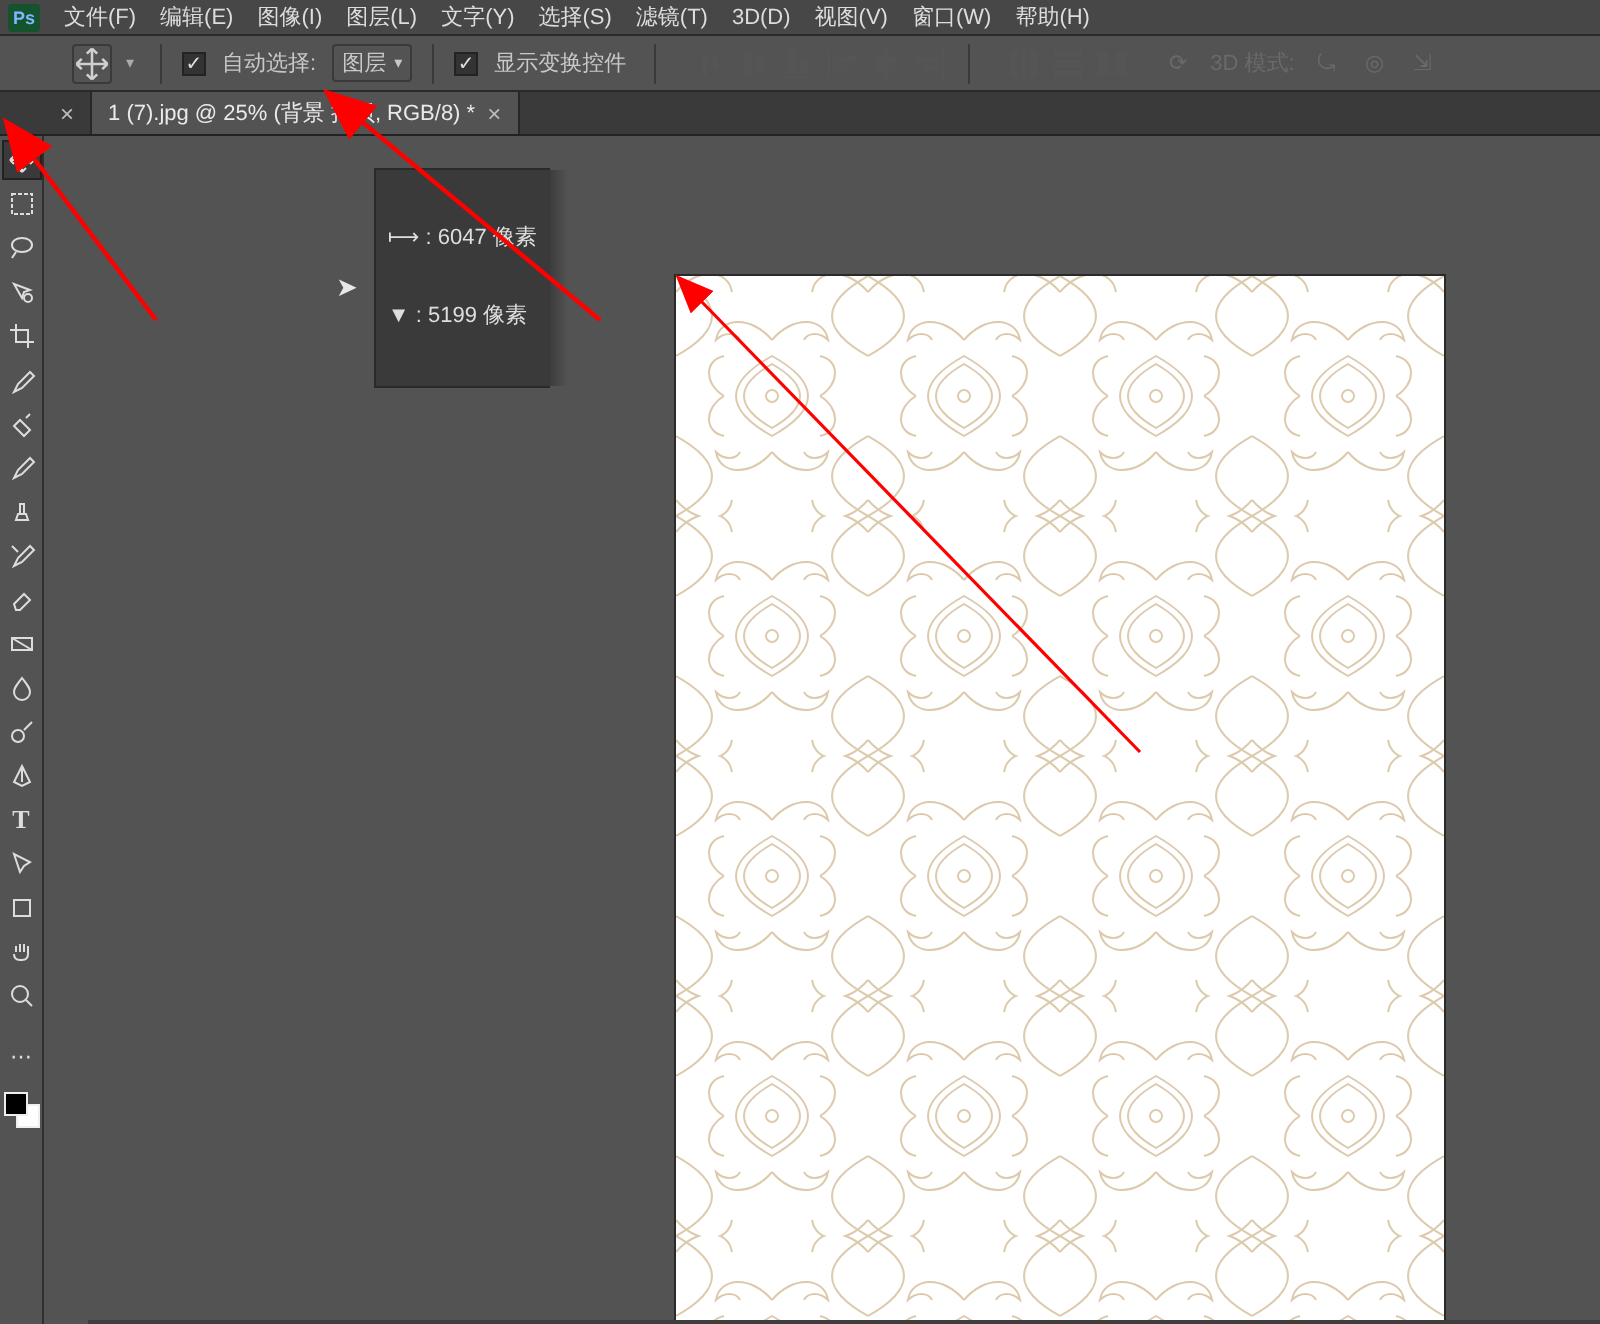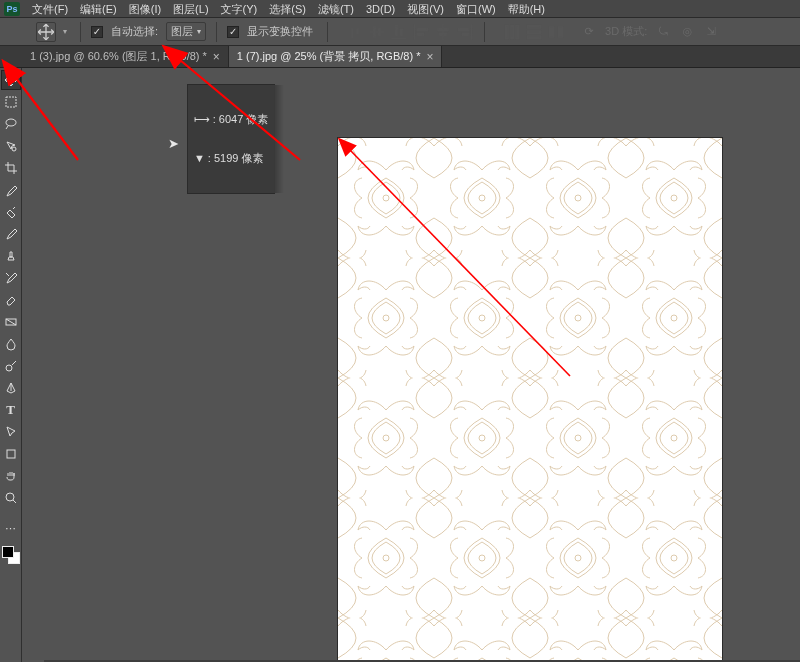--- a/index.html
+++ b/index.html
@@ -292,21 +292,20 @@
     <span class="icon3d">⟳</span>
     <span class="dim">3D 模式:</span>
     <span class="icon3d">⤿</span>
     <span class="icon3d">◎</span>
     <span class="icon3d">⇲</span>
   </div>
 </div>
 
 <div class="tabbar">
   <div class="tab">
-    <span>1 (3).jpg @ 60.6% (图层 1, RGB/8) *</span>
     <span class="close">×</span>
   </div>
   <div class="tab active">
     <span>1 (7).jpg @ 25% (背景 拷贝, RGB/8) *</span>
     <span class="close">×</span>
   </div>
 </div>
 
 <div class="toolbox">
   <div class="tool active">

